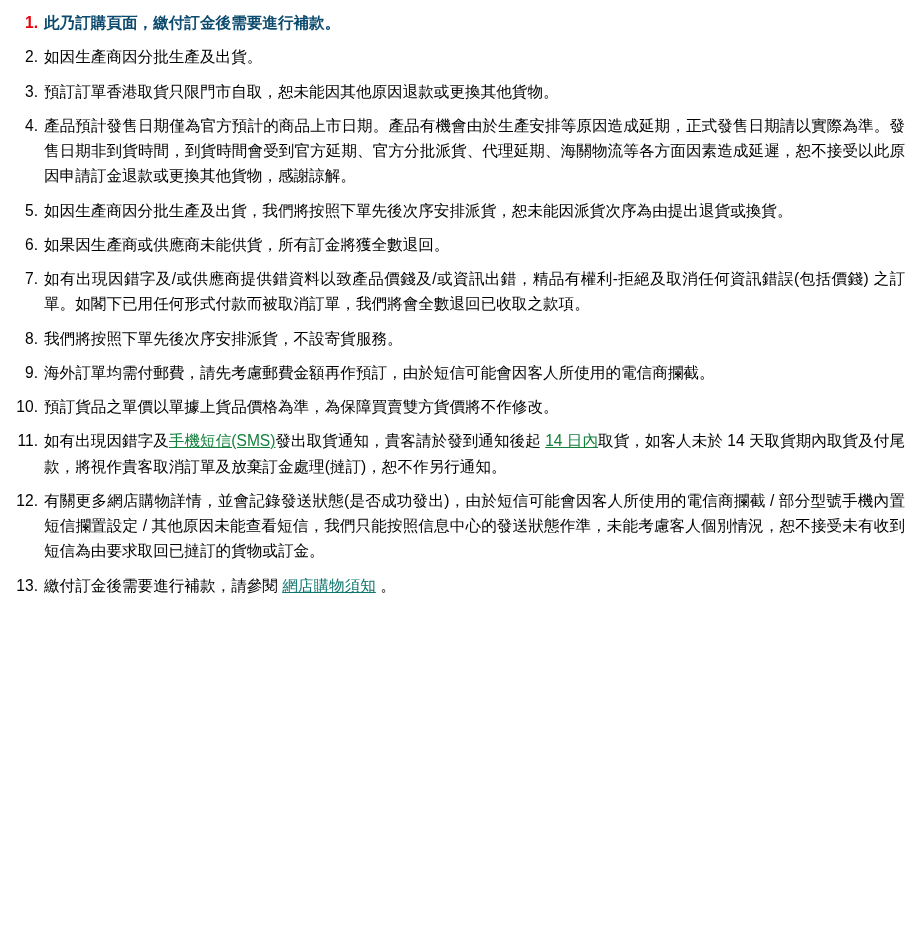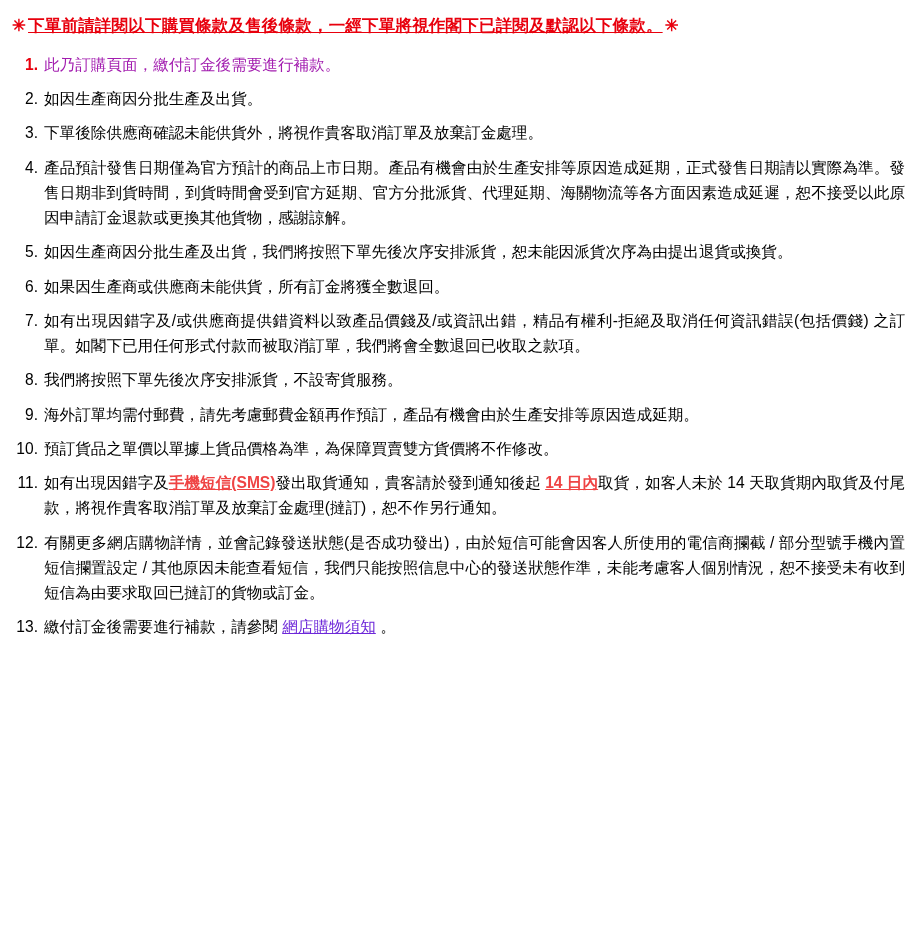--- a/index.html
+++ b/index.html
@@ -57,77 +57,74 @@
     counter-increment: item;
     content: counter(item) ".";
     position: absolute;
     left: 0;
     top: 0;
     width: 30px;
     text-align: right;
     font-size: 15.6px;
   }
   ol.terms > li.red {
-    color: #a21caf;
-    font-weight: normal;
+    color: #0c4a6e;
+    font-weight: bold;
   }
   ol.terms > li.red::before {
     color: #e8000d;
     font-weight: bold;
   }
   .u-red {
-    color: #ef4444;
+    color: #15803d;
     text-decoration: underline;
-    font-weight: bold;
+    font-weight: normal;
   }
   .link {
-    color: #6d28d9;
+    color: #0f766e;
     text-decoration: underline;
     cursor: pointer;
   }
   .plain-u {
   }
 </style>
 </head>
 <body>
 
 <div class="page">
 
-  <div class="notice">
-    <span class="star">✳</span><span>下單前請詳閱以下購買條款及售後條款，一經下單將視作閣下已詳閱及默認以下條款。</span><span class="star">✳</span>
-  </div>
 
 
   <ol class="terms">
     <li class="red">
       <span>此乃訂購頁面，繳付訂金後需要進行補款。</span>
     </li>
     <li>
       <span>如因生產商因分批生產及出貨。</span>
     </li>
     <li>
-      <span>下單後除供應商確認未能供貨外，將視作貴客取消訂單及放棄訂金處理。</span>
+      <span>預訂訂單香港取貨只限門市自取，恕未能因其他原因退款或更換其他貨物。</span>
     </li>
     <li>
       <span>產品預計發售日期僅為官方預計的商品上市日期。產品有機會由於生產安排等原因造成延期，正式發售日期請以實際為準。發售日期非到貨時間，到貨時間會受到官方延期、官方分批派貨、代理延期、海關物流等各方面因素造成延遲，恕不接受以此原因申請訂金退款或更換其他貨物，感謝諒解。</span>
     </li>
     <li>
       <span>如因生產商因分批生產及出貨，我們將按照下單先後次序安排派貨，恕未能因派貨次序為由提出退貨或換貨。</span>
     </li>
     <li>
       <span>如果因生產商或供應商未能供貨，所有訂金將獲全數退回。</span>
     </li>
     <li>
       <span>如有出現因錯字及/或供應商提供錯資料以致產品價錢及/或資訊出錯，精品有權利-拒絕及取消任何資訊錯誤(包括價錢) 之訂單。如閣下已用任何形式付款而被取消訂單，我們將會全數退回已收取之款項。</span>
     </li>
     <li>
       <span>我們將按照下單先後次序安排派貨，不設寄貨服務。</span>
     </li>
     <li>
-      <span>海外訂單均需付郵費，請先考慮郵費金額再作預訂，產品有機會由於生產安排等原因造成延期。</span>
+      <span>海外訂單均需付郵費，請先考慮郵費金額再作預訂，由於短信可能會因客人所使用的電信商攔截。</span>
     </li>
     <li>
       <span>預訂貨品之單價以單據上貨品價格為準，為保障買賣雙方貨價將不作修改。</span>
     </li>
     <li>
       <span>如有出現因錯字及</span><span class="u-red">手機短信(SMS)</span><span>發出取貨通知，貴客請於發到通知後起</span> <span class="u-red">14 日內</span><span>取貨，如客人未於 14 天取貨期內取貨及付尾款，將視作貴客取消訂單及放棄訂金處理(撻訂)，恕不作另行通知。</span>
     </li>
     <li>
       <span>有關更多網店購物詳情，並會記錄發送狀態(是否成功發出)，由於短信可能會因客人所使用的電信商攔截 / 部分型號手機內置短信攔置設定 / 其他原因未能</span><span class="plain-u">查看短信</span><span>，我們只能按照信息中心的發送狀態作準，未能考慮客人個別情況，恕不接受未有收到短信為由要求取回已撻訂的貨物或訂金。</span>
     </li>

